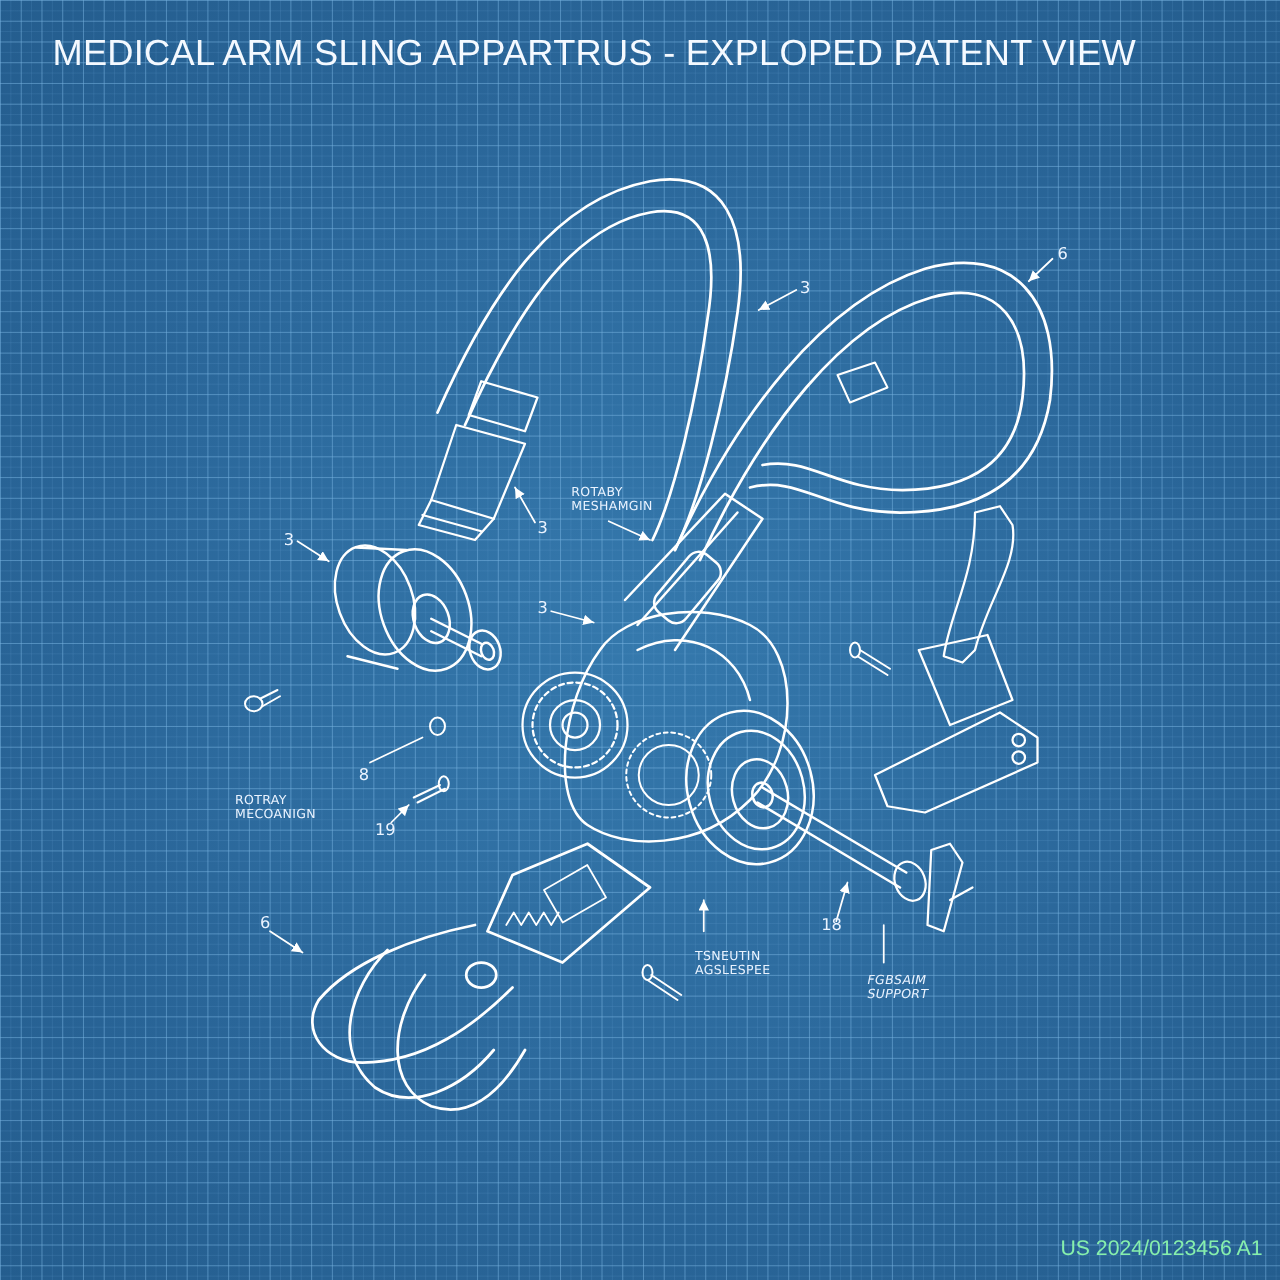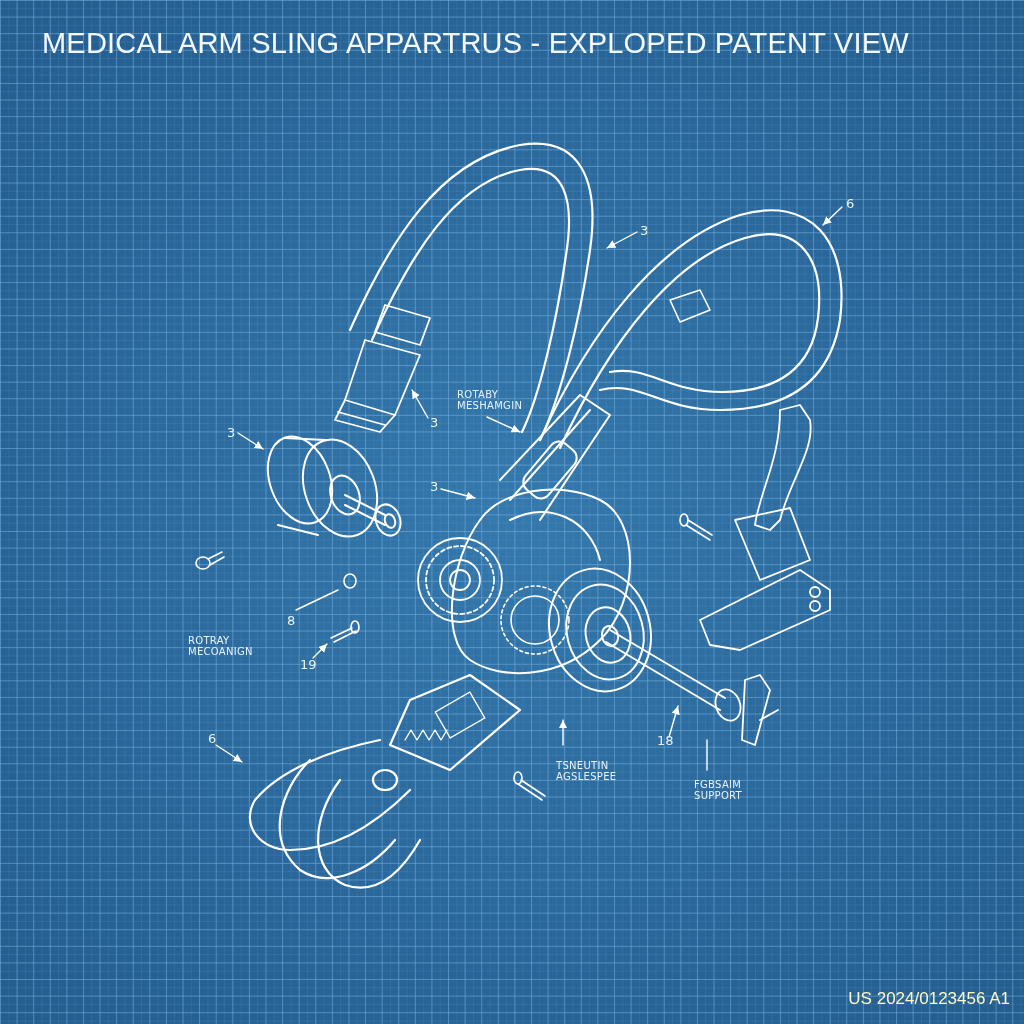--- a/index.html
+++ b/index.html
@@ -18,21 +18,21 @@
     color: #f2f8ff;
   }
   .title {
     position: absolute; left: 42px; top: 27px;
     font-size: 29px; letter-spacing: 0.2px; color: #f4f9ff;
     font-family: "Liberation Sans", sans-serif;
     white-space: nowrap;
   }
   .patent-no {
     position: absolute; right: 14px; top: 989px;
-    font-size: 17px; color: #fef9c3;
+    font-size: 17px; color: #86efac;
     font-family: "Liberation Sans", sans-serif;
   }
   svg.drawing { position: absolute; left: 0; top: 0; }
   .lbl {
     position: absolute; font-family: "DejaVu Sans", sans-serif;
     color: #eaf3ff; white-space: nowrap;
   }
   .num { font-size: 13px; }
   .cap { font-size: 10px; line-height: 11px; letter-spacing: 0.3px; text-transform: uppercase; }
 </style>
@@ -192,18 +192,18 @@
   <div>MESHAMGIN</div>
 </div>
 <div class="lbl cap" style="left:188px;top:635px;">
   <div>ROTRAY</div>
   <div>MECOANIGN</div>
 </div>
 <div class="lbl cap" style="left:556px;top:760px;">
   <div>TSNEUTIN</div>
   <div>AGSLESPEE</div>
 </div>
-<div class="lbl cap" style="left:694px;top:779px;">
+<div class="lbl cap" style="left:694px;top:779px;font-style:italic;">
   <div>FGBSAIM</div>
   <div>SUPPORT</div>
 </div>
 
 <div class="patent-no">US 2024/0123456 A1</div>
 
 </body></html>

